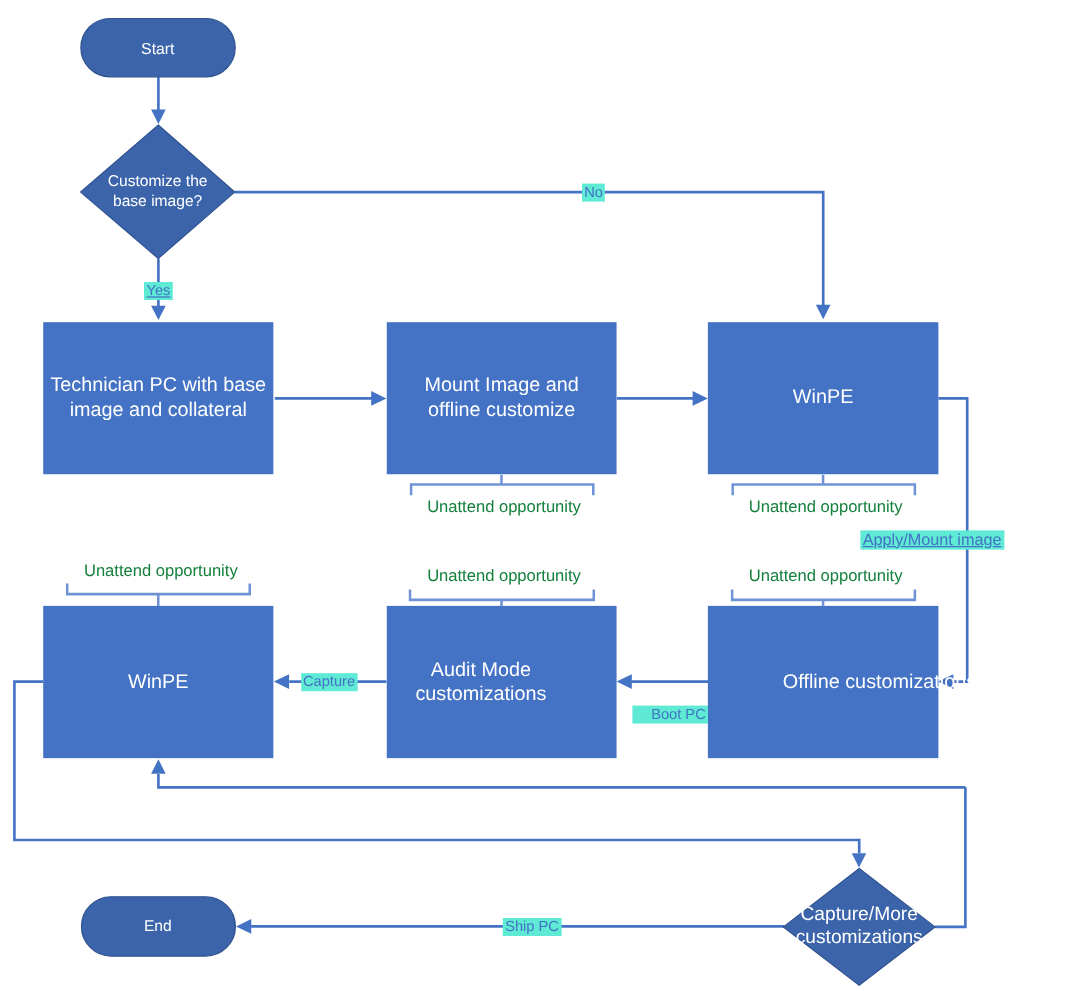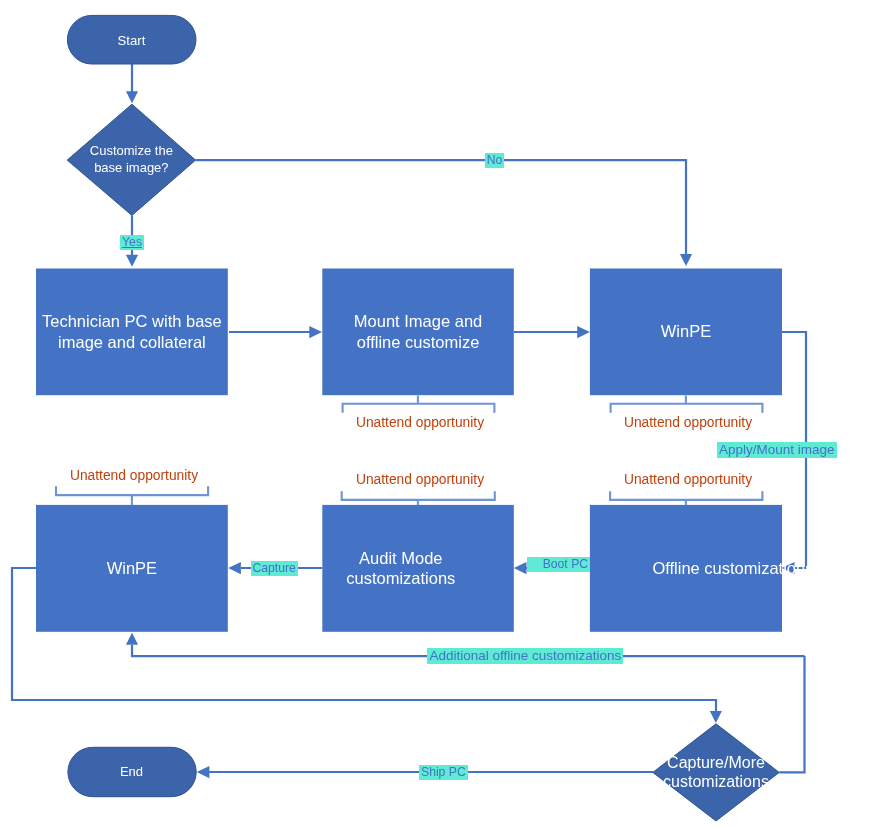--- a/index.html
+++ b/index.html
@@ -20,21 +20,21 @@
   .nodetext.small { font-size:13px; line-height:16.6px; }
   .nodetext.med { font-size:16px; line-height:19.4px; }
 
   .edgelabel {
     position:absolute; color:#4472C4; background:#5eead4;
     font-size:12.2px; line-height:15px; white-space:nowrap;
     padding:0 2px;
   }
   .edgelabel.lg { font-size:13.5px; line-height:16px; }
   .annlabel {
-    position:absolute; color:#c2410c; font-size:13.8px; line-height:16px;
+    position:absolute; color:#15803d; font-size:13.8px; line-height:16px;
     white-space:nowrap; text-align:center;
   }
 </style>
 </head>
 <body>
 
 <div id="stage">
 
   <svg class="layer" viewBox="0 0 891 826">
     <g fill="none" stroke="#4472C4" stroke-width="2.2" stroke-linecap="butt" stroke-linejoin="miter">
@@ -111,24 +111,23 @@
   <div class="nodetext" style="left:36px;top:504.9px;width:191.8px;height:126.9px;">WinPE</div>
   <div class="nodetext" style="left:322.3px;top:504.9px;width:157px;height:126.9px;">Audit Mode
 customizations</div>
   <div class="nodetext" style="left:589.9px;top:504.9px;width:192.1px;height:126.9px;padding-left:47px;">Offline customizations</div>
   <div class="nodetext med" style="left:652px;top:723px;width:128px;height:98px;">Capture/More
 customizations</div>
   <div class="nodetext" style="left:67px;top:747px;width:129px;height:50px;font-size:13px;">End</div>
 
   <div class="edgelabel" style="left:484.8px;top:153.1px;">No</div>
   <div class="edgelabel" style="left:120.1px;top:234.6px;text-decoration:underline;">Yes</div>
-  <div class="edgelabel lg" style="left:717px;top:441.6px;">Apply/Mount image</div>
+  <div class="edgelabel lg" style="left:717px;top:441.6px;text-decoration:underline;">Apply/Mount image</div>
   <div class="edgelabel" style="left:250.5px;top:560.8px;">Capture</div>
-  <div class="edgelabel" style="left:526.7px;top:557px;padding-left:16px;">Boot PC</div>
-  <div class="edgelabel lg" style="left:427.4px;top:648.3px;">Additional offline customizations</div>
+  <div class="edgelabel" style="left:526.7px;top:588px;padding-left:16px;">Boot PC</div>
   <div class="edgelabel" style="left:419px;top:764.8px;">Ship PC</div>
 
   <div class="annlabel" style="left:320px;top:415px;width:200px;">Unattend opportunity</div>
   <div class="annlabel" style="left:588px;top:415px;width:200px;">Unattend opportunity</div>
   <div class="annlabel" style="left:34px;top:468px;width:200px;">Unattend opportunity</div>
   <div class="annlabel" style="left:320px;top:472px;width:200px;">Unattend opportunity</div>
   <div class="annlabel" style="left:588px;top:472px;width:200px;">Unattend opportunity</div>
 
 </div>
 

